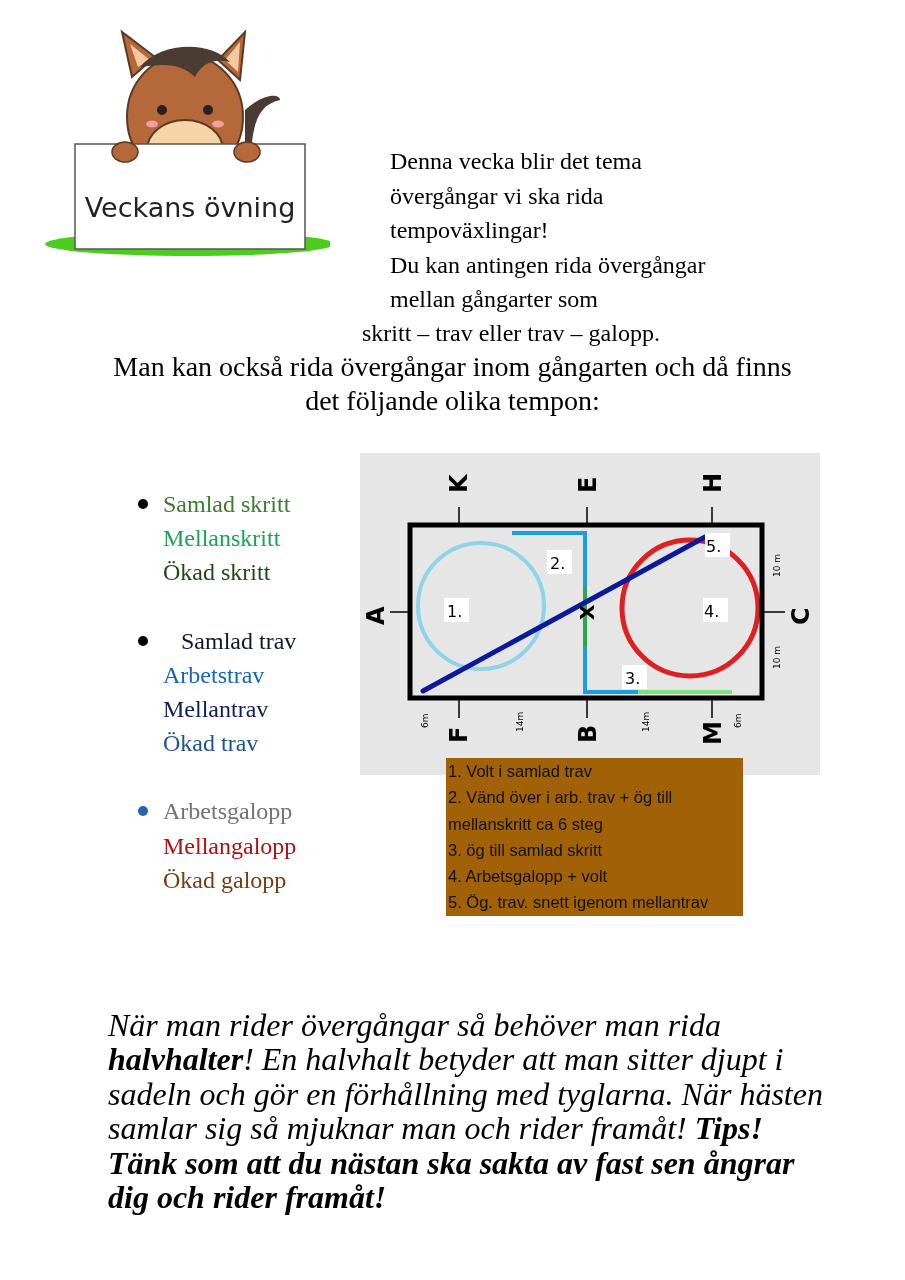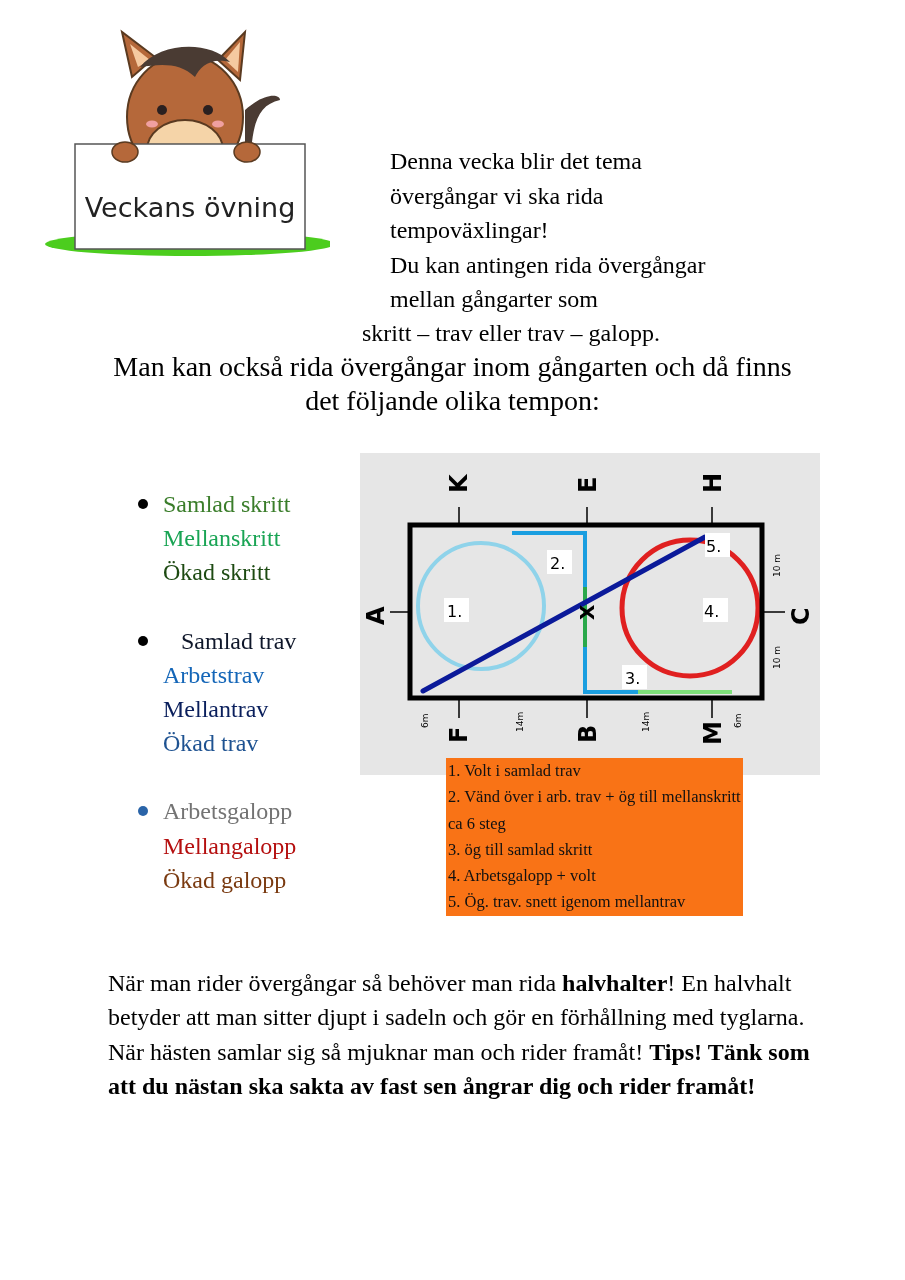--- a/index.html
+++ b/index.html
@@ -23,25 +23,25 @@
   .bullet { position:absolute; left:3px; top:12px; width:10px; height:10px; border-radius:50%; }
   .item { white-space:nowrap; }
 
   
   #diagram { left:360px; top:453px; width:460px; height:322px; background:#e6e6e6; }
   .lbl { font-family:"DejaVu Sans", sans-serif; font-weight:bold; }
   .num { font-family:"DejaVu Sans", sans-serif; font-size:16px; }
   .meas { font-family:"DejaVu Sans", sans-serif; font-size:9px; }
 
   
-  #steps { left:446px; top:758px; width:295px; background:#f97316; padding:0 0 0 2px;
-           font-family:Liberation Serif, serif; font-size:16.5px; line-height:26.3px; color:#111; }
+  #steps { left:446px; top:758px; width:295px; background:#a16207; padding:0 0 0 2px;
+           font-family:Liberation Sans, sans-serif; font-size:16.5px; line-height:26.3px; color:#111; }
 
   
-  #bottom { left:108px; top:966px; width:720px; font-size:24px; line-height:34.4px; }
+  #bottom { left:108px; top:1008px; width:720px; font-size:32px; line-height:34.4px;font-style:italic; }
   b { font-weight:bold; }
 </style>
 </head>
 <body>
 
 <div id="logo" class="abs">
   <svg width="290" height="240" viewBox="0 0 290 240">
     <ellipse cx="150" cy="222" rx="145" ry="12" fill="#4ccd1e"></ellipse>
     <path d="M205,88 C225,70 240,72 240,78 C222,82 215,95 212,120 L205,130 Z" fill="#4a3b33"></path>
     <path d="M92,55 L82,10 L115,35 Z" fill="#b5683a" stroke="#5a3a20" stroke-width="2"></path>

